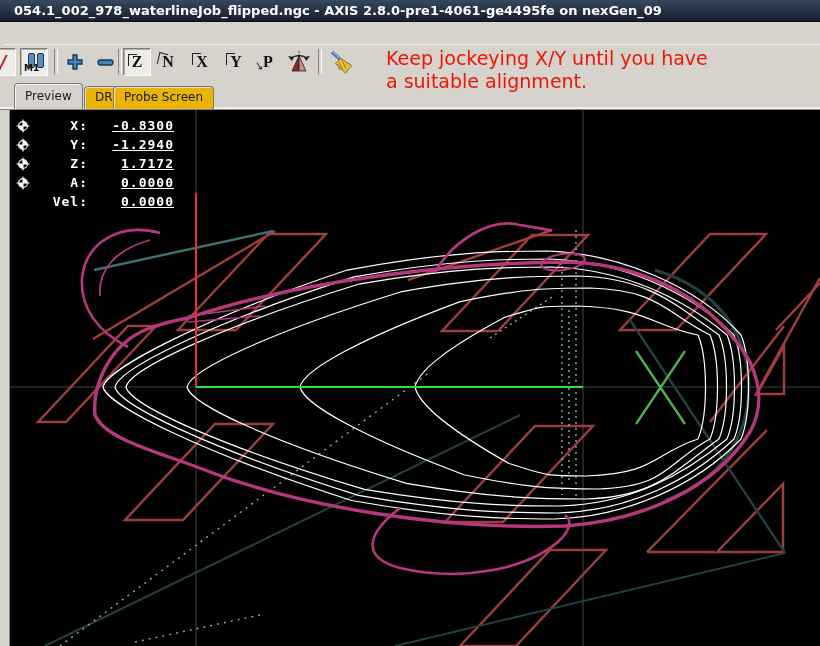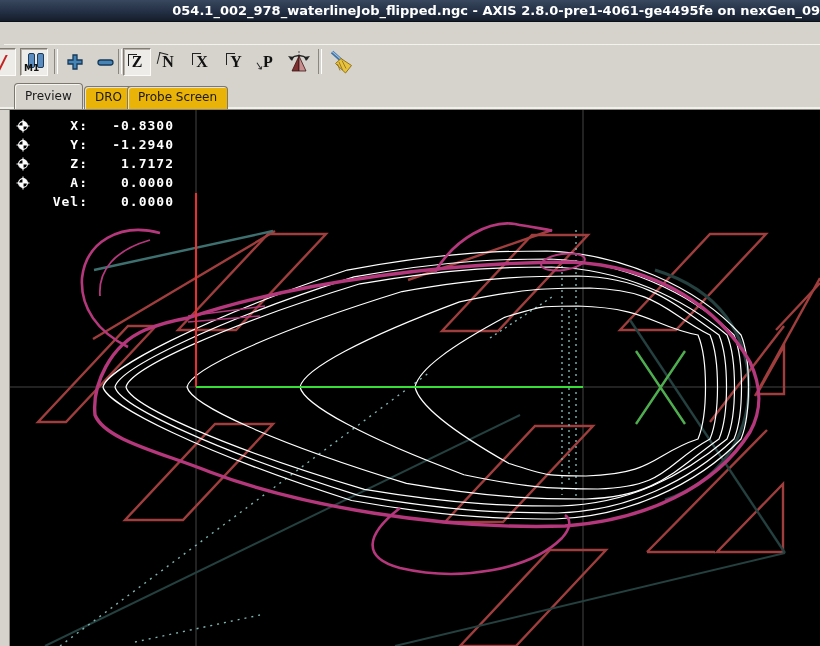--- a/index.html
+++ b/index.html
@@ -4,21 +4,21 @@
 <style>
   html,body{margin:0;padding:0;background:#777;}
   #app{position:relative;width:820px;height:646px;overflow:hidden;
        font-family:"DejaVu Sans","Liberation Sans",sans-serif;background:#d6d3cc;}
 
   
   #titlebar{position:absolute;left:0;top:0;width:820px;height:21px;
     background:linear-gradient(#39485e 0%,#27344a 45%,#141d2b 100%);
     border-bottom:1px solid #0c1118;}
   #titlebar .title{color:#ffffff;font-size:13px;font-weight:bold;
-    line-height:21px;padding-left:32px;white-space:nowrap;text-align:right;}
+    line-height:21px;padding-left:14px;white-space:nowrap;}
 
   
   #menuband{position:absolute;left:0;top:22px;width:820px;height:22px;background:#d6d3cc;}
   #toolbar{position:absolute;left:4px;top:44px;width:820px;height:34px;background:#d6d3cc;
     border-top:1px solid #f4f2ec;border-bottom:1px solid #8f8c84;}
   .tbtn{position:absolute;top:3px;width:28px;height:28px;box-sizing:border-box;
     display:flex;align-items:center;justify-content:center;background:transparent;}
   .tbtn.sunken{background:#edece8;border:1px solid;border-color:#817d75 #fcfbf8 #fcfbf8 #817d75;
     box-shadow:inset 1px 1px 0 #b5b1a8;}
   .tsep{position:absolute;top:4px;width:2px;height:25px;border-left:1px solid #8a8780;border-right:1px solid #ffffff;}
@@ -55,21 +55,21 @@
   #plot{position:absolute;left:0;top:0;}
 
   
   #dro{position:absolute;left:2px;top:6px;z-index:5;}
   .drorow{position:relative;height:19px;display:flex;align-items:center;
     font-family:"DejaVu Sans Mono","Liberation Mono",monospace;font-size:13px;font-weight:bold;
     color:#ffffff;letter-spacing:1px;}
   .droicon{width:14px;height:14px;margin-left:4px;}
   .droicon.empty{visibility:hidden;}
   .drolabel{display:inline-block;width:58px;text-align:right;}
-  .droval{display:inline-block;width:86px;text-align:right;}
+  .droval{display:inline-block;width:86px;text-align:right;text-decoration:underline;}
 </style>
 </head>
 <body>
 
 <div id="app">
 
   <div id="titlebar">
     <div class="title">054.1_002_978_waterlineJob_flipped.ngc - AXIS 2.8.0-pre1-4061-ge4495fe on nexGen_09</div>
   </div>
 
@@ -135,29 +135,33 @@
     <div class="tbtn" style="left:323px;">
       <svg width="26" height="26">
         <line x1="4" y1="3" x2="14" y2="12" stroke="#3f72a8" stroke-width="3.6"></line>
         <line x1="4" y1="2.4" x2="13" y2="10.4" stroke="#9fc2e0" stroke-width="1.2"></line>
         <polygon points="13,9.5 23.5,16.5 17.5,24 7.5,14.5" fill="#e7c23c" stroke="#93731f" stroke-width="1"></polygon>
         <path d="M11 13 L14.5 21 M14 11.5 L18 19.5 M9.5 15 L12 21.5" stroke="#93731f" stroke-width="0.9" fill="none"></path>
       </svg>
     </div>
   </div>
 
+  <div id="annotation">
+    <div>Keep jockeying X/Y until you have</div>
+    <div>a suitable alignment.</div>
+  </div>
 
   <div id="tabbar">
     <div class="tab active" style="left:14px;">
       <span>Preview</span>
     </div>
     <div class="tab inactive" style="left:84px;">
       <span>DRO</span>
     </div>
-    <div class="tab inactive" style="left:127px;">
+    <div class="tab inactive" style="left:113px;">
       <span>Probe Screen</span>
     </div>
   </div>
   <div id="nbline"></div>
 
   <div id="leftstrip"></div>
 
   <div id="preview">
     <svg id="plot" width="810" height="536" viewBox="0 0 810 536">
         <g>

